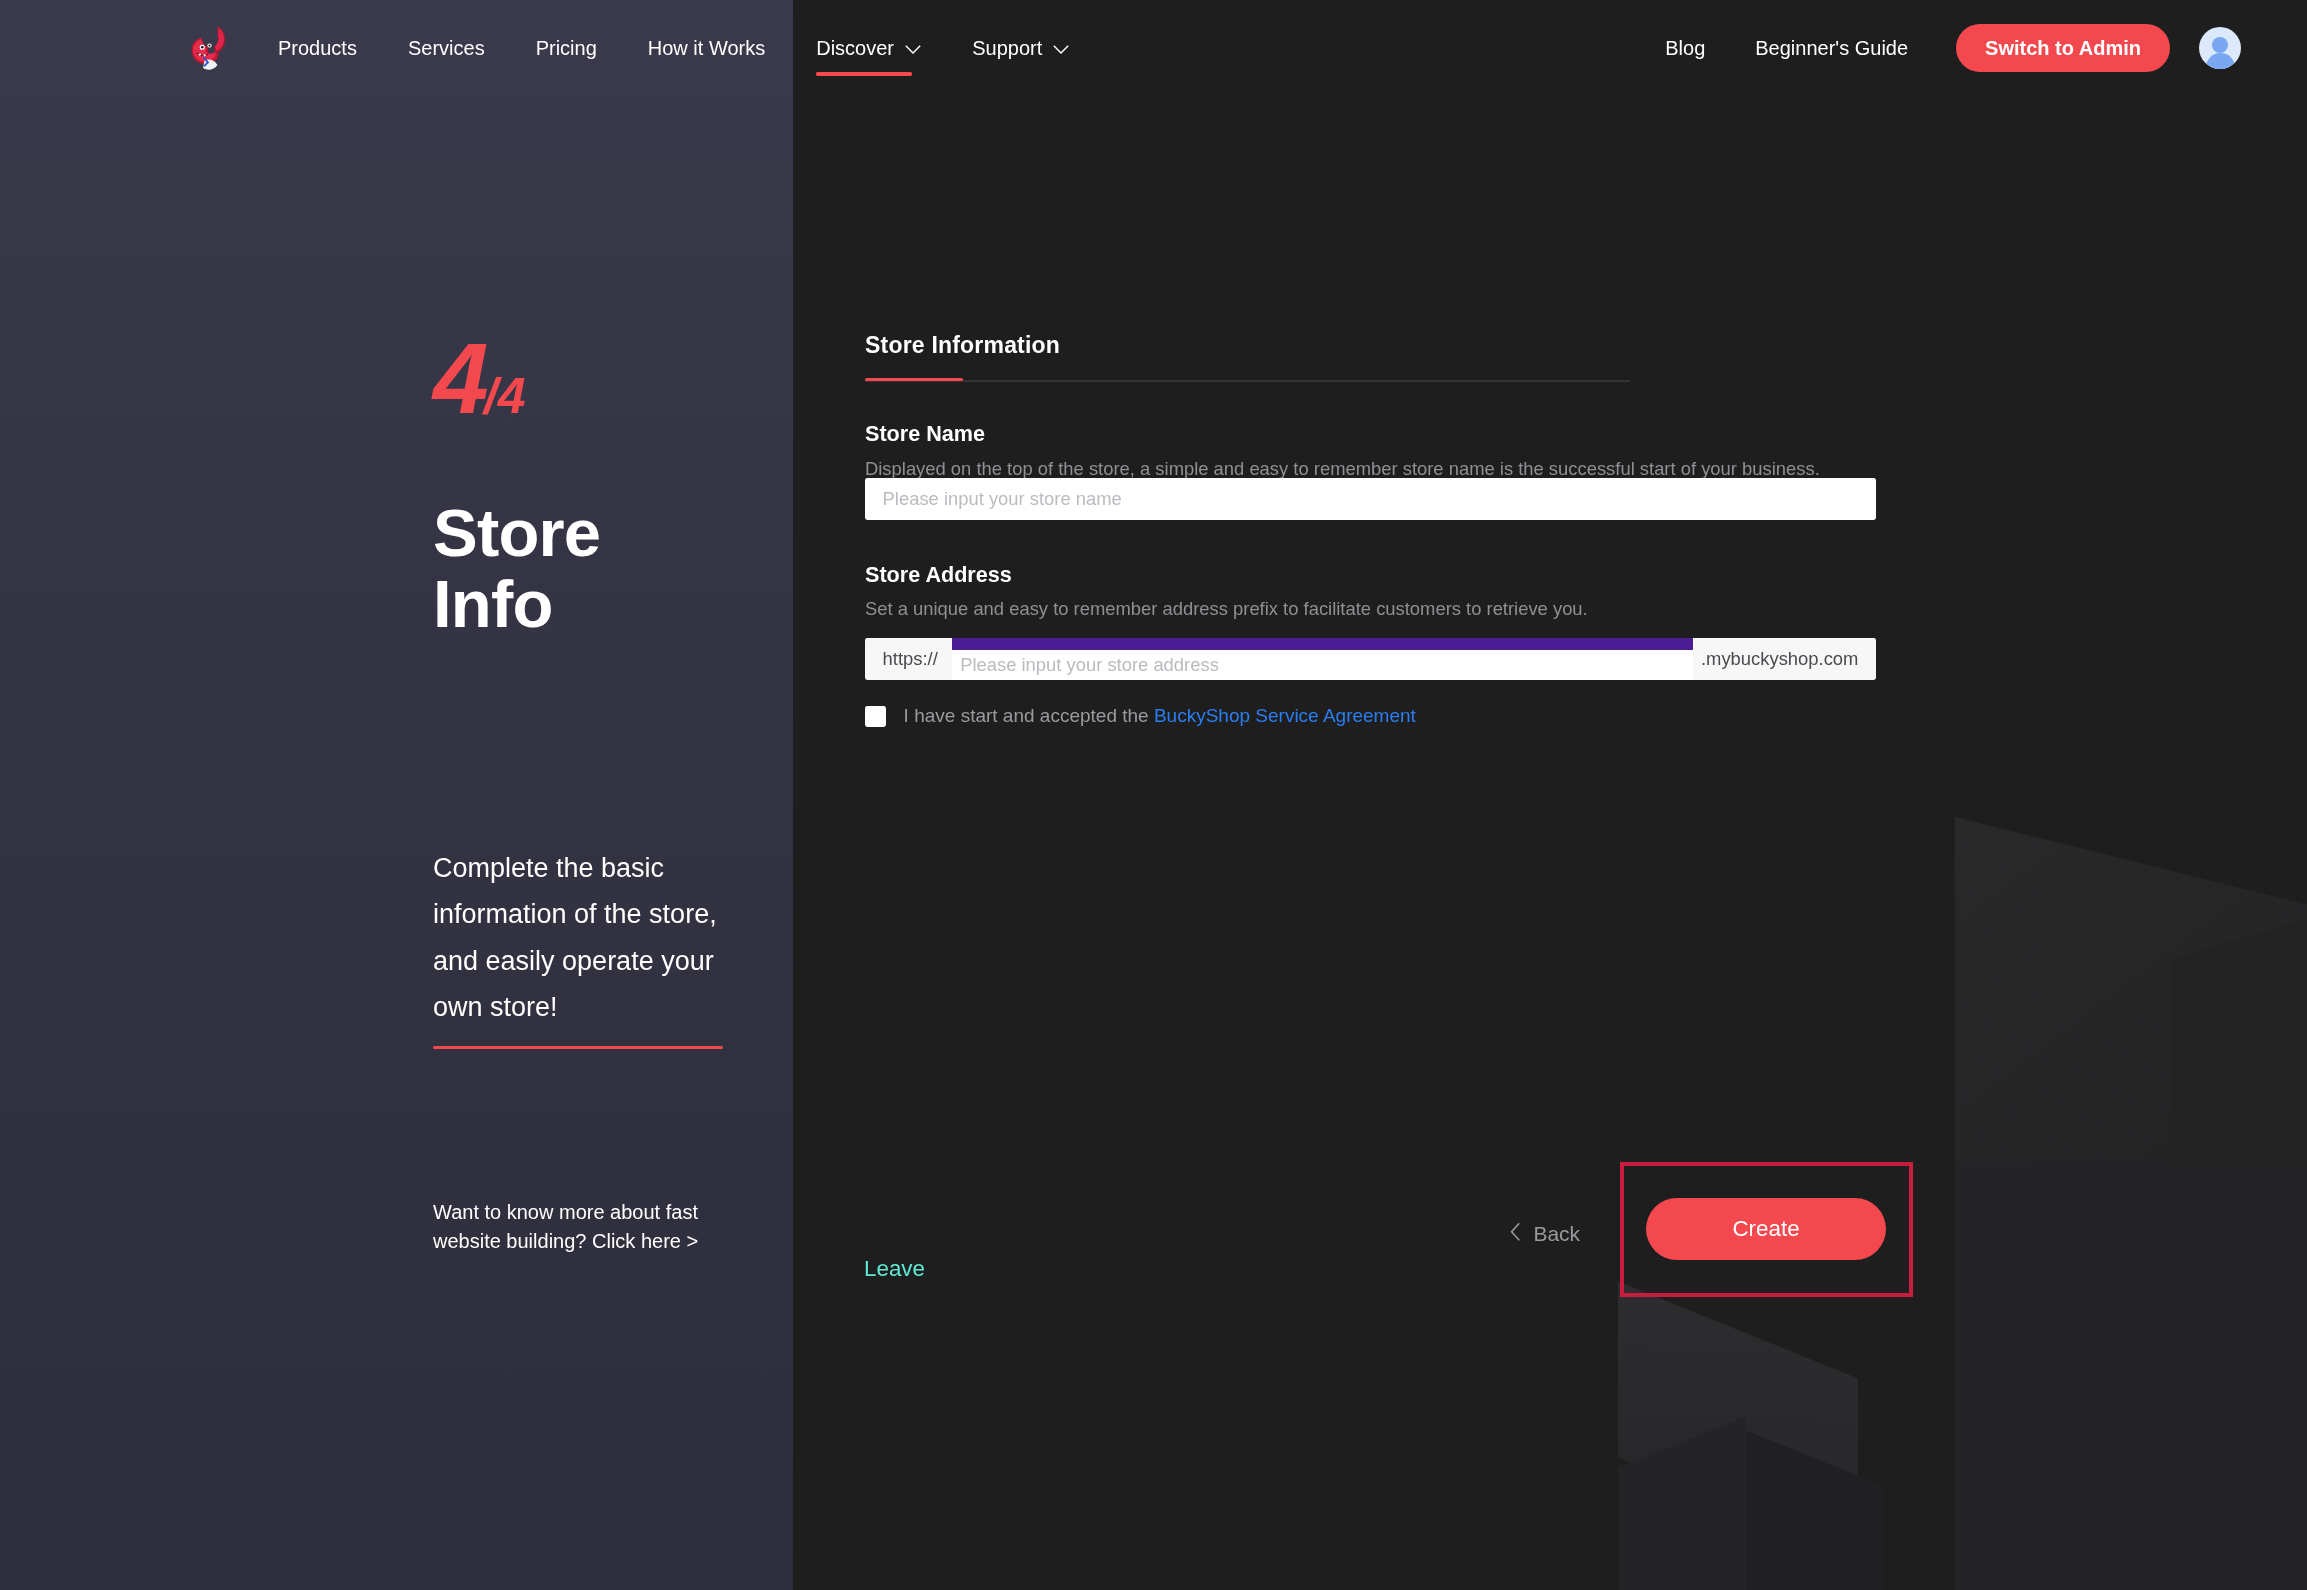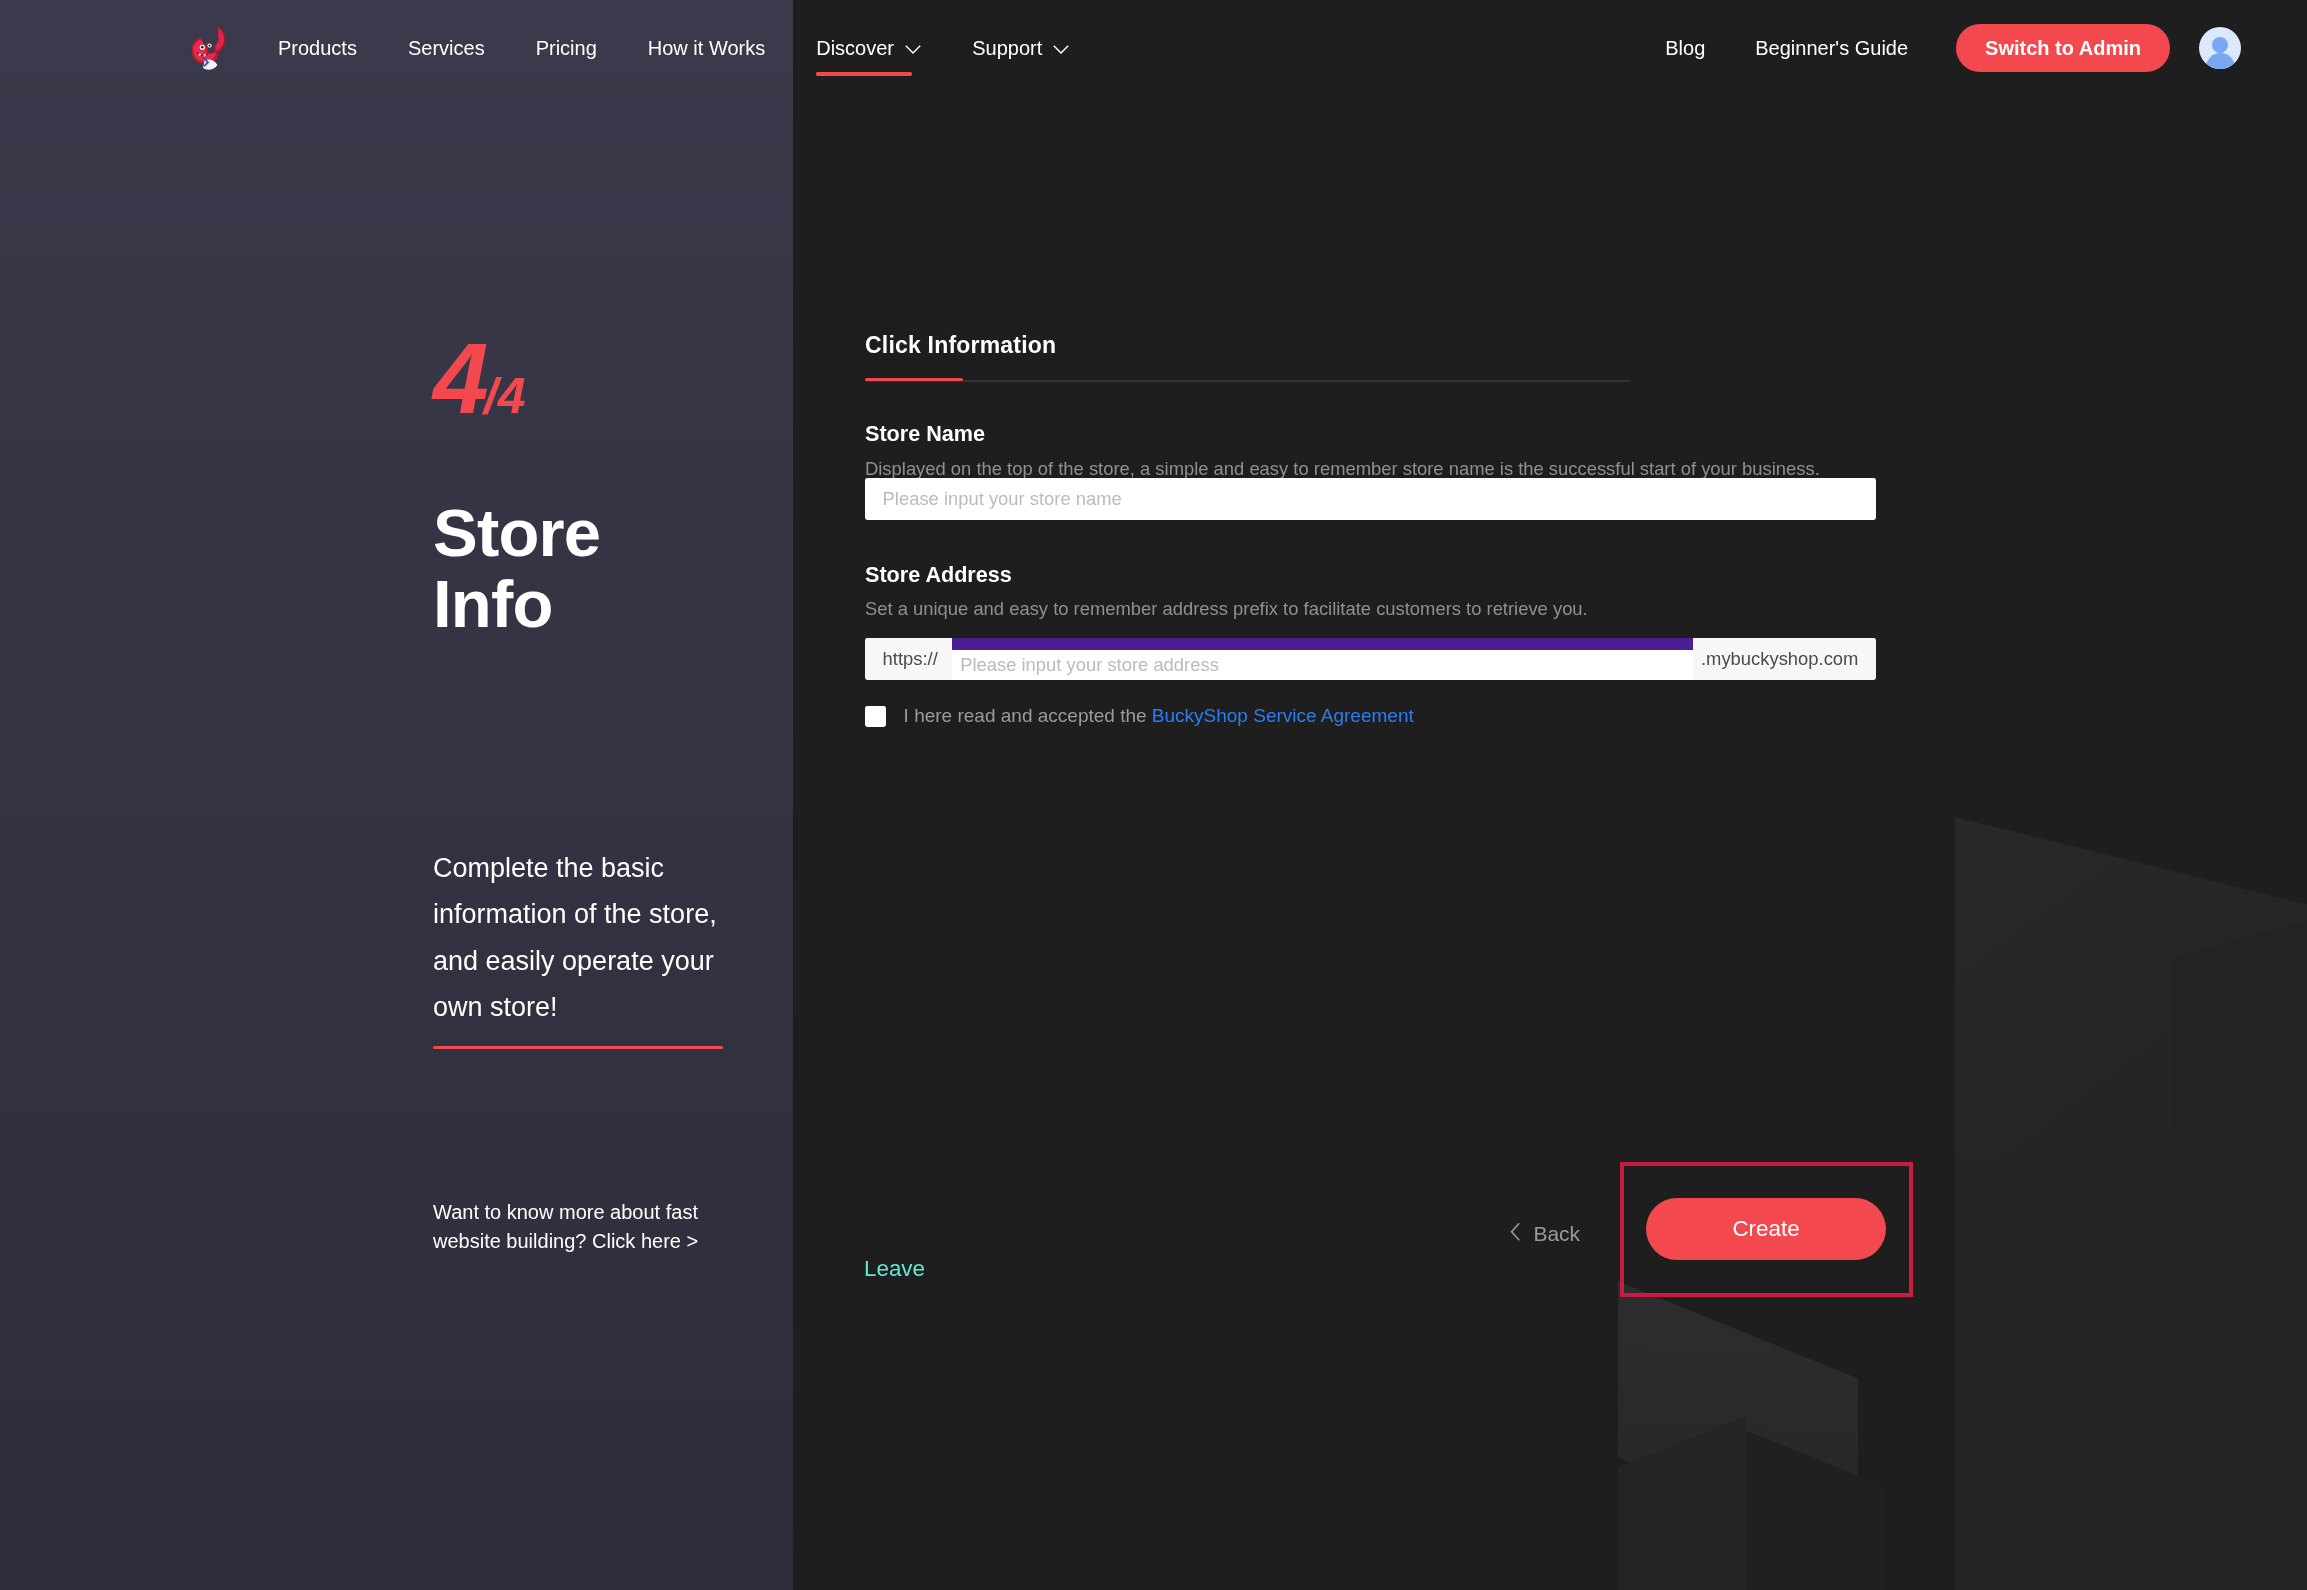--- a/index.html
+++ b/index.html
@@ -270,41 +270,41 @@
       </span>
       <button class="btn-admin">Switch to Admin</button>
       <div class="avatar">
         <div class="a-head"></div>
         <div class="a-body"></div>
       </div>
     </div>
   </nav>
 
   <main>
-    <h2 class="section-head">Click Information</h2>
+    <h2 class="section-head">Store Information</h2>
     <div class="section-underline-grey"></div>
     <div class="section-underline-red"></div>
 
     <label class="field-label" style="top:421px;">Store Name</label>
     <p class="field-help" style="top:458px;">Displayed on the top of the store, a simple and easy to remember store name is the successful start of your business.</p>
     <input class="text-input" style="top: 478px;" type="text" placeholder="Please input your store name">
 
     <label class="field-label" style="top:562px;">Store Address</label>
     <p class="field-help" style="top:598px;">Set a unique and easy to remember address prefix to facilitate customers to retrieve you.</p>
 
     <div class="addr-group" style="top:638px;">
       <span class="addr-prefix">https://</span>
       <input class="addr-input" type="text" placeholder="Please input your store address" style="">
       <span class="addr-suffix">.mybuckyshop.com</span>
     </div>
 
     <div class="agree-row">
       <input class="checkbox" type="checkbox" style="">
       <span class="agree-text">
-        <span>I here read and accepted the </span><a class="agree-link">BuckyShop Service Agreement</a>
+        <span>I have start and accepted the </span><a class="agree-link">BuckyShop Service Agreement</a>
       </span>
     </div>
   </main>
 
   <button class="leave-btn">Leave</button>
 
   <button class="back-btn">
     <span>
       <svg width="10.4" height="17.6" viewBox="0 0 13 22">
           <path d="M11 1 L2 11 L11 21" stroke="#9a9b9f" stroke-width="2" fill="none" stroke-linecap="round"></path>

